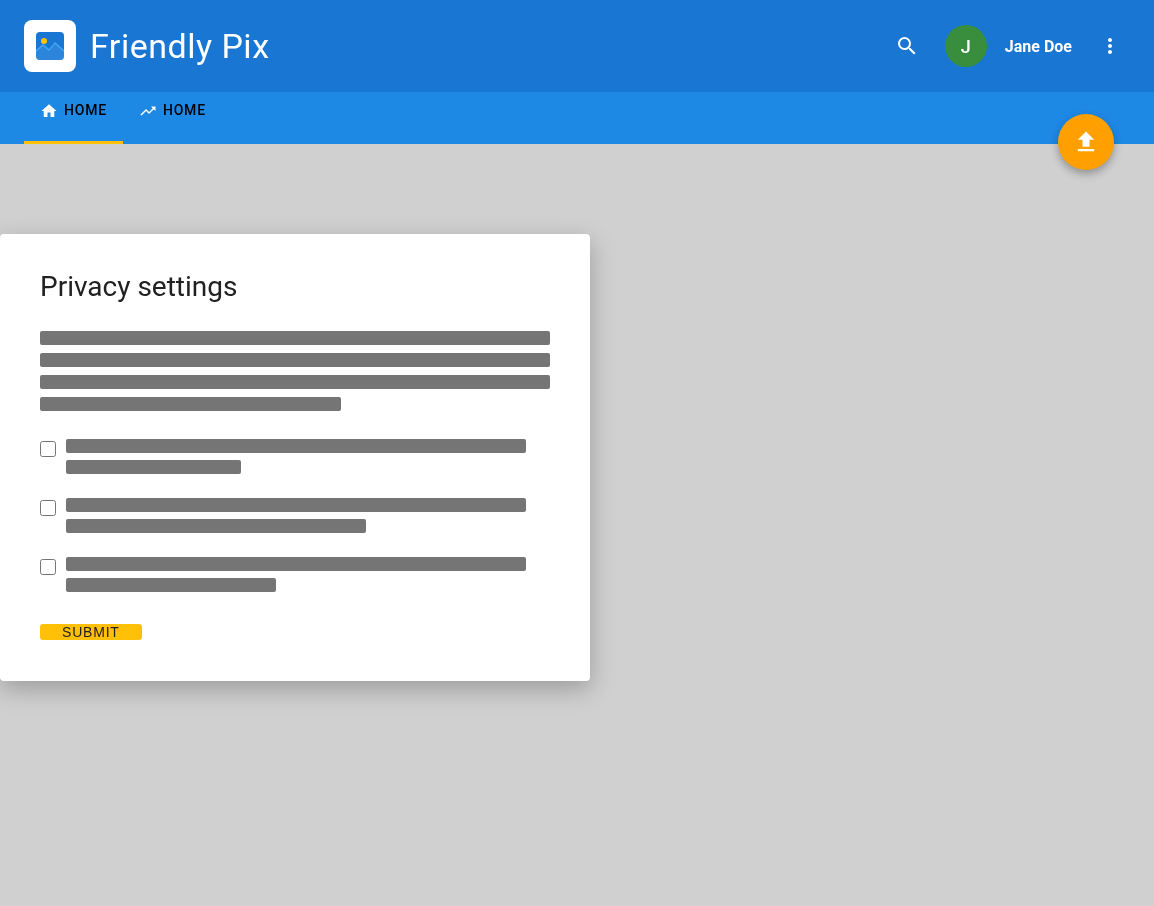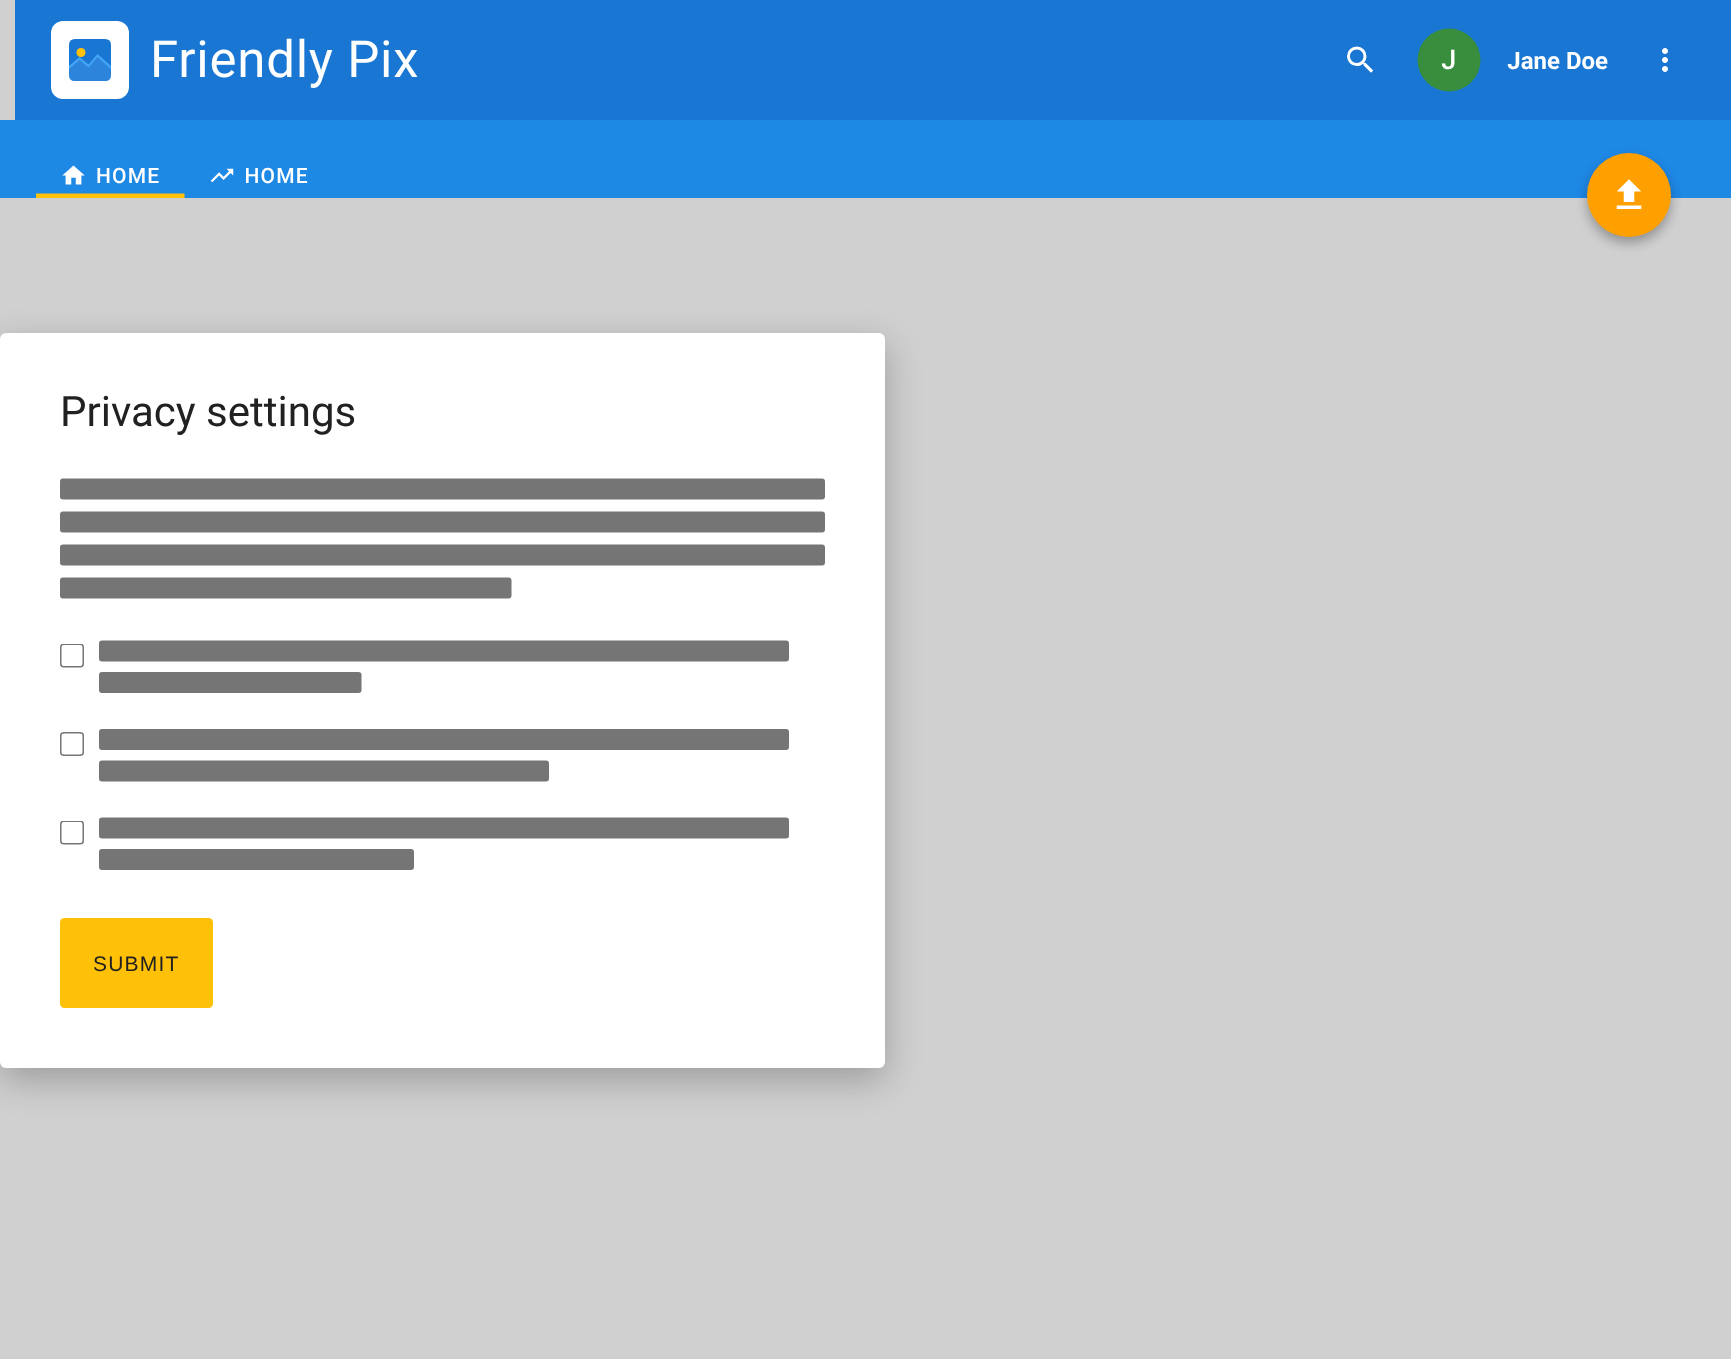--- a/index.html
+++ b/index.html
@@ -1,26 +1,25 @@
 <!DOCTYPE html>
 <html><head>
   <meta charset="utf-8">
   <style>
     * { margin: 0; padding: 0; box-sizing: border-box; }
     body { font-family: 'Roboto', Arial, sans-serif; background: #d0d0d0; width: 1154px; height: 906px; overflow: hidden; }
 
     
     .top-bar {
       background: #1976D2;
-      height: 80px;
+      height: 92px;
       display: flex;
       align-items: center;
       padding: 0 24px;
       justify-content: space-between;
-      margin-left: 10px;
     }
     .top-bar-left {
       display: flex;
       align-items: center;
       gap: 14px;
     }
     .logo-icon {
       width: 52px;
       height: 52px;
       background: white;
@@ -79,24 +78,24 @@
     .secondary-nav {
       background: #1E88E5;
       height: 52px;
       display: flex;
       align-items: flex-end;
       padding: 0 24px;
       position: relative;
     }
     .nav-tab {
       display: flex;
-      align-items: flex-end;
+      align-items: flex-start;
       gap: 6px;
-      padding: 0 16px 6px;
-      color: #ffffff;
+      padding: 0 16px 24px;
+      color: #000000;
       font-size: 14px;
       font-weight: 500;
       letter-spacing: 0.8px;
       cursor: pointer;
       text-decoration: none;
       position: relative;
     }
     .nav-tab.active::after {
       content: '';
       position: absolute;
@@ -189,21 +188,21 @@
       height: 14px;
       background: #757575;
       border-radius: 2px;
     }
 
     
     .submit-btn {
       background: #FFC107;
       color: #212121;
       border: none;
-      padding: 22px 22px;
+      padding: 0 22px;
       font-size: 14px;
       font-weight: 500;
       letter-spacing: 0.8px;
       border-radius: 3px;
       cursor: pointer;
       margin-top: 8px;
       text-transform: uppercase;
     }
   </style>
 </head>

